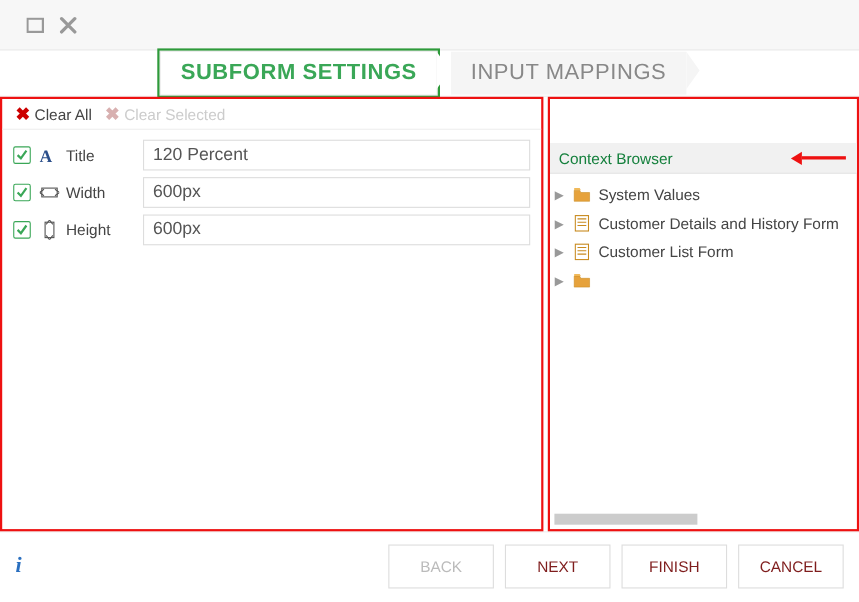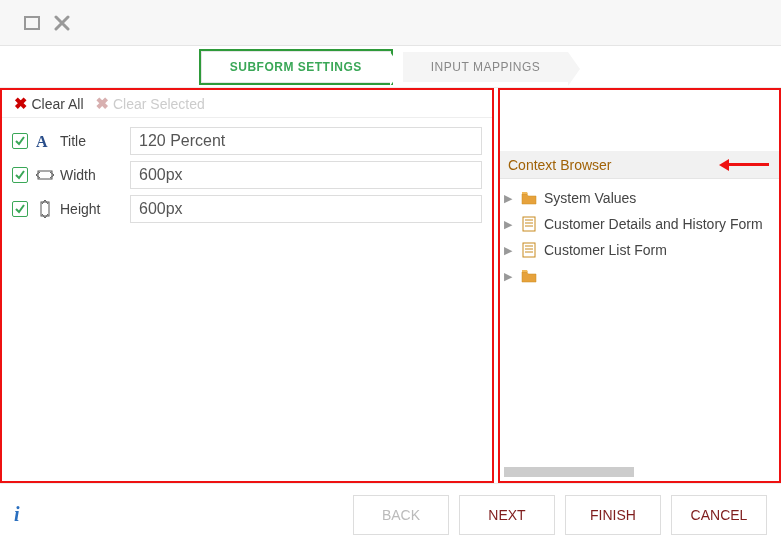--- a/index.html
+++ b/index.html
@@ -27,24 +27,24 @@
   
   .tabs {
     height: 42px;
     display: flex; align-items: center; justify-content: center;
     background: #fff;
     border-bottom: 1px solid #eee;
   }
   .tabwrap { display:flex; align-items:center; }
   .tab {
     position: relative;
-    padding: 8px 28px;
+    padding: 8px 18px;
     background: #f5f5f5;
     color: #888;
-    font-size: 12px;
+    font-size: 20px;
     letter-spacing: .5px;
     cursor: pointer;
   }
   .tab.active { color: #3aa757; font-weight:600; background:#fff; border:1px solid #e5e5e5; }
   .tab.arrow::after {
     content:""; position:absolute; right:-12px; top:0; width:0;height:0;
     border-top:17px solid transparent; border-bottom:17px solid transparent;
     border-left:12px solid #f5f5f5;
   }
   .tab.active.arrow::after { border-left-color:#fff; }
@@ -74,21 +74,21 @@
   .slabel { width:70px; margin-left:4px; color:#444;}
   .sinput { flex:1; margin-right:10px;}
   .sinput input {
     width:100%; height:28px; padding:0 8px;
     border:1px solid #ddd; background:#fff; color:#555;
     font-family:inherit; font-size:16px;
   }
   
   .ctxhead {
     height:28px; background:#f1f1f1; display:flex; align-items:center;
-    padding:0 8px; color:#a16207; border-bottom:1px solid #e5e5e5; position:relative;margin-top:21px;
+    padding:0 8px; color:#15803d; border-bottom:1px solid #e5e5e5; position:relative;
   }
   .ctxarrow {
     position:absolute; right:10px; top:50%; transform:translateY(-50%);
     display:flex; align-items:center;
   }
   .ctxarrow .shaft { width:40px; height:3px; background:#e11; }
   .ctxarrow .head {
     width:0;height:0; border-top:6px solid transparent; border-bottom:6px solid transparent;
     border-right:10px solid #e11;
   }

